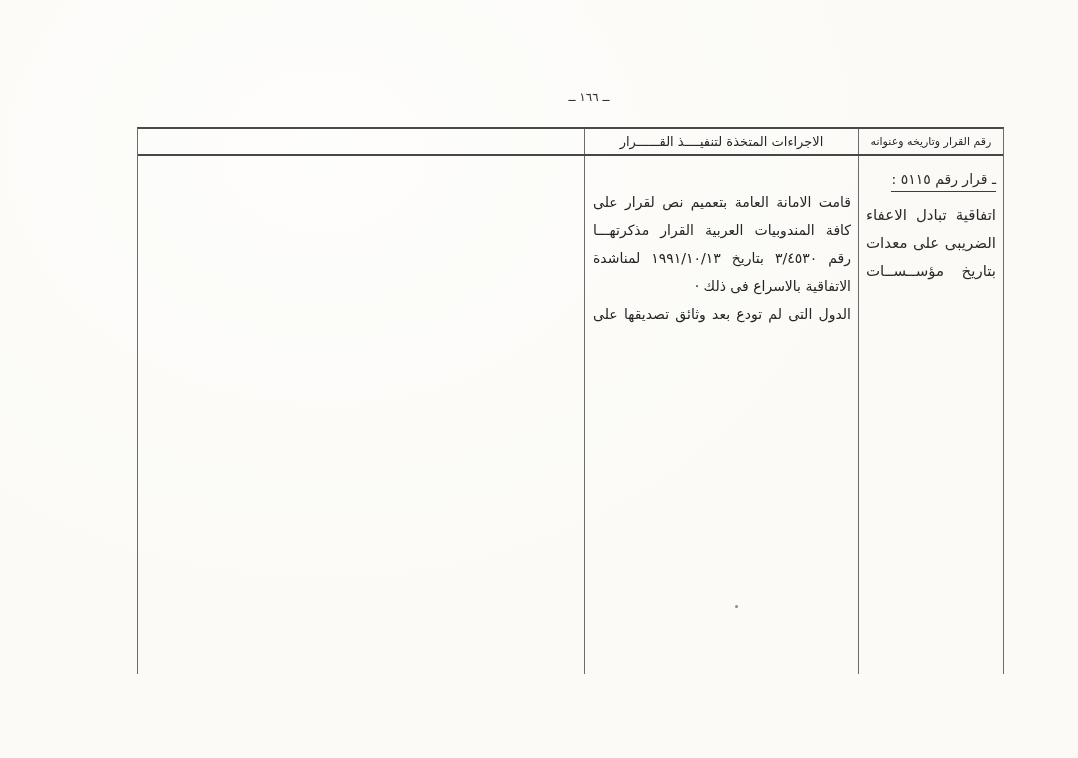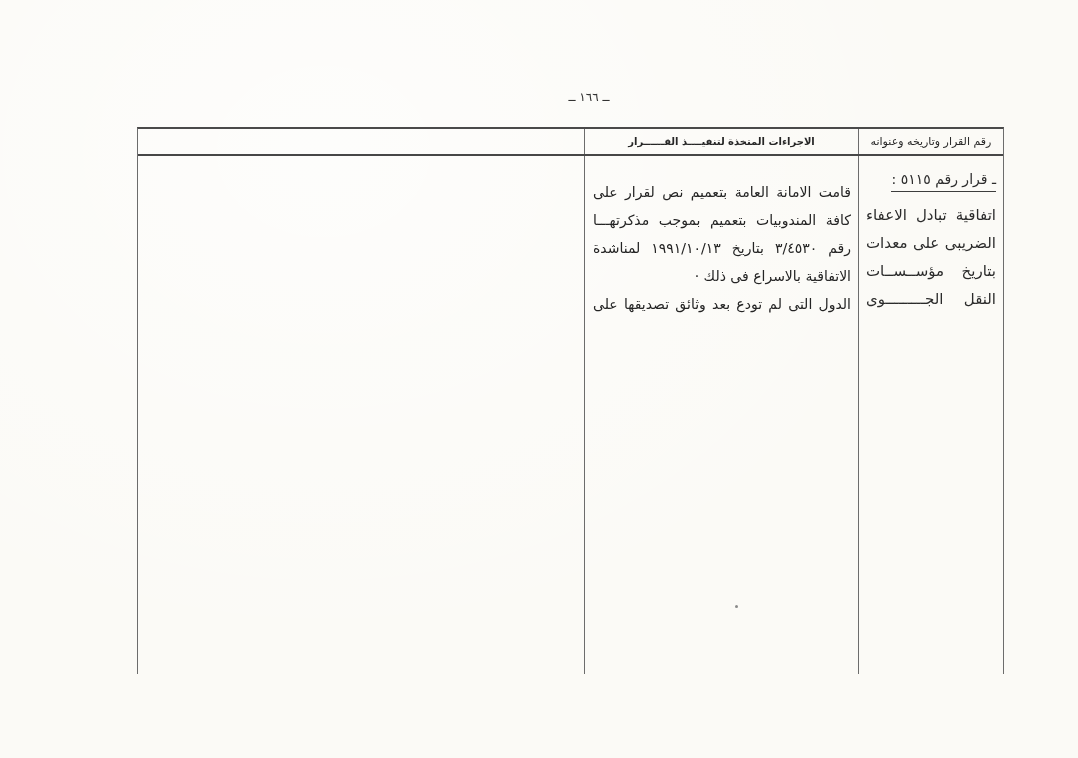--- a/index.html
+++ b/index.html
@@ -52,21 +52,21 @@
   .c-actions  { width: 274px; border-left: 1px solid #6c6c6c; }
   .c-notes    { flex: 1; }
   .hcell {
     display: flex;
     align-items: center;
     justify-content: center;
     font-size: 11px;
     white-space: nowrap;
     color: #262626;
   }
-  .c-actions.hcell { font-size: 10px; font-weight: bold; }
+  .c-actions.hcell { font-size: 13px; }
   .c-notes.hcell { font-size: 13.5px; }
   .decision-body {
     padding: 13px 7px 0 7px;
     text-align: right;
   }
   .decision-number {
     display: inline-block;
     font-size: 14px;
     padding-bottom: 4px;
     border-bottom: 1px solid #3d3d3d;
@@ -78,21 +78,21 @@
     line-height: 28px;
     white-space: nowrap;
   }
   .decision-title .line.just,
   .actions-body .line.just {
     text-align: justify;
     text-align-last: justify;
     white-space: normal;
   }
   .actions-body {
-    padding: 22px 7px 0 8px;
+    padding: 32px 7px 0 8px;
   }
   .actions-body .line {
     font-size: 14px;
     line-height: 28px;
     color: #242424;
   }
   .actions-body .line.last,
   .decision-title .line.last {
     text-align: right;
     text-align-last: right;
@@ -119,27 +119,26 @@
     </div>
 
     <div class="trow tbody">
 
       <div class="cell c-decision decision-body">
         <span class="decision-number">ـ قرار رقم ٥١١٥ :</span>
         <div class="decision-title">
           <div class="line just">اتفاقية تبادل الاعفاء</div>
           <div class="line just">الضريبى على معدات</div>
           <div class="line just">بتاريخ مؤســســات</div>
-          <div class="line just">النقل الجـــــــــوى</div>
         </div>
       </div>
 
       <div class="cell c-actions actions-body">
         <div class="line just">قامت الامانة العامة بتعميم نص لقرار على</div>
-        <div class="line just">كافة المندوبيات بتعميم بموجب مذكرتهـــا</div>
+        <div class="line just">كافة المندوبيات العربية القرار مذكرتهـــا</div>
         <div class="line just">رقم ٣/٤٥٣٠  بتاريخ ١٩٩١/١٠/١٣ لمناشدة</div>
         <div class="line last">الاتفاقية بالاسراع فى ذلك ·</div>
         <div class="line just">الدول التى لم تودع بعد وثائق تصديقها على</div>
       </div>
 
       <div class="cell c-notes"></div>
 
     </div>
   </div>
 

